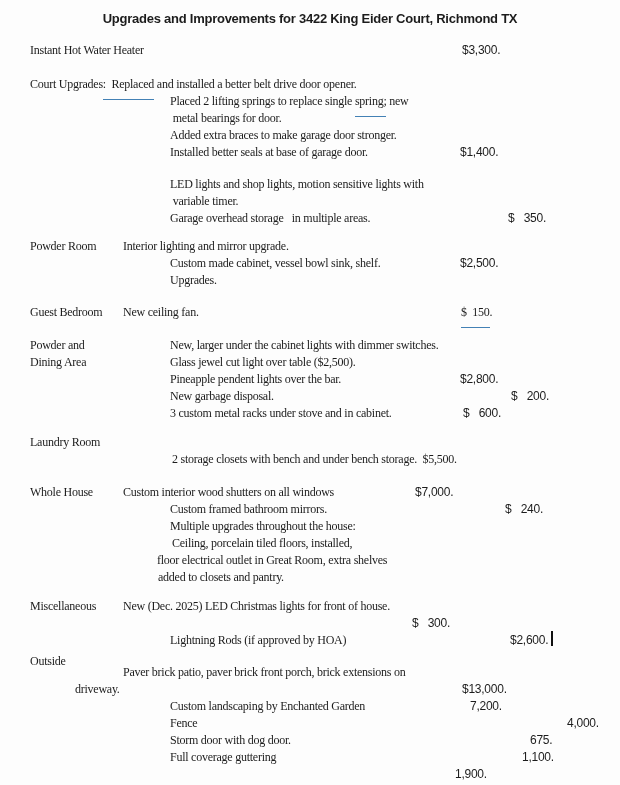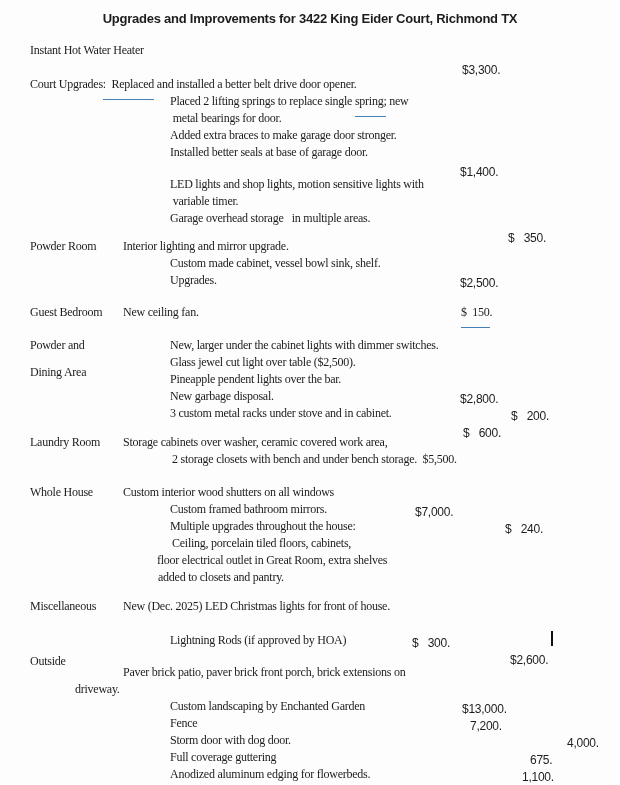--- a/index.html
+++ b/index.html
@@ -16,21 +16,21 @@
     font-size:12px;
     letter-spacing:-0.25px;
     overflow:hidden;
   }
   .ttl{
     position:absolute;top:11px;left:0;width:620px;
     text-align:center;font-weight:bold;font-size:13px;
     white-space:pre;
   }
   .ln{position:absolute;white-space:pre;font-family:Liberation Serif, serif;}
-  .amt{position:absolute;white-space:pre;margin-top:20px;}
+  .amt{position:absolute;white-space:pre;}
   .gu{border-bottom:1.6px solid #4381b5;padding-bottom:8px;}
   .caret{
     position:absolute;width:1.5px;height:15px;background:#101010;
   }
 </style>
 </head>
 <body>
 
 <div class="page">
 
@@ -54,41 +54,40 @@
   <div class="ln" style="left:123px;top:239px">Interior lighting and mirror upgrade.</div>
   <div class="ln" style="left:170px;top:256px">Custom made cabinet, vessel bowl sink, shelf.</div>
   <div class="amt" style="left:460px;top:256px">$2,500.</div>
   <div class="ln" style="left:170px;top:273px">Upgrades.</div>
 
   <div class="ln" style="left:30px;top:305px">Guest Bedroom</div>
   <div class="ln" style="left:123px;top:305px">New ceiling fan.</div>
   <div class="ln" style="left:461px;top:305px"><span class="gu">$  150</span><span>.</span></div>
 
   <div class="ln" style="left:30px;top:338px">Powder and</div>
-  <div class="ln" style="left:30px;top:365px">Dining Area</div>
+  <div class="ln" style="left:30px;top:355px">Dining Area</div>
   <div class="ln" style="left:170px;top:338px">New, larger under the cabinet lights with dimmer switches.</div>
   <div class="ln" style="left:170px;top:355px">Glass jewel cut light over table ($2,500).</div>
   <div class="ln" style="left:170px;top:372px">Pineapple pendent lights over the bar.</div>
   <div class="amt" style="left:460px;top:372px">$2,800.</div>
   <div class="ln" style="left:170px;top:389px">New garbage disposal.</div>
   <div class="amt" style="left:511px;top:389px">$   200.</div>
   <div class="ln" style="left:170px;top:406px">3 custom metal racks under stove and in cabinet.</div>
   <div class="amt" style="left:463px;top:406px">$   600.</div>
 
   <div class="ln" style="left:30px;top:435px">Laundry Room</div>
-  <div class="ln" style="left:123px;top:435px">Storage cabinets over washer, ceramic covered work area,</div>
   <div class="ln" style="left:172px;top:452px">2 storage closets with bench and under bench storage.  $5,500.</div>
 
   <div class="ln" style="left:30px;top:485px">Whole House</div>
   <div class="ln" style="left:123px;top:485px">Custom interior wood shutters on all windows</div>
   <div class="amt" style="left:415px;top:485px">$7,000.</div>
   <div class="ln" style="left:170px;top:502px">Custom framed bathroom mirrors.</div>
   <div class="amt" style="left:505px;top:502px">$   240.</div>
   <div class="ln" style="left:170px;top:519px">Multiple upgrades throughout the house:</div>
-  <div class="ln" style="left:172px;top:536px">Ceiling, porcelain tiled floors, cabinets,</div>
+  <div class="ln" style="left:172px;top:536px">Ceiling, porcelain tiled floors, installed,</div>
   <div class="ln" style="left:157px;top:553px">floor electrical outlet in Great Room, extra shelves</div>
   <div class="ln" style="left:158px;top:570px">added to closets and pantry.</div>
 
   <div class="ln" style="left:30px;top:599px">Miscellaneous</div>
   <div class="ln" style="left:123px;top:599px">New (Dec. 2025) LED Christmas lights for front of house.</div>
   <div class="amt" style="left:412px;top:616px">$   300.</div>
   <div class="ln" style="left:170px;top:633px">Lightning Rods (if approved by HOA)</div>
   <div class="amt" style="left:510px;top:633px">$2,600.</div>
   <div class="caret" style="left:551px;top:631px"></div>
 
@@ -102,16 +101,15 @@
 
   <div class="ln" style="left:170px;top:716px">Fence</div>
   <div class="amt" style="left:567px;top:716px">4,000.</div>
 
   <div class="ln" style="left:170px;top:733px">Storm door with dog door.</div>
   <div class="amt" style="left:530px;top:733px">675.</div>
 
   <div class="ln" style="left:170px;top:750px">Full coverage guttering</div>
   <div class="amt" style="left:522px;top:750px">1,100.</div>
 
-  <div class="ln" style="left:170px;top:767px">Anodized aluminum edging for flowerbeds.</div>
   <div class="amt" style="left:455px;top:767px">1,900.</div>
 
 </div>
 
 </body></html>

